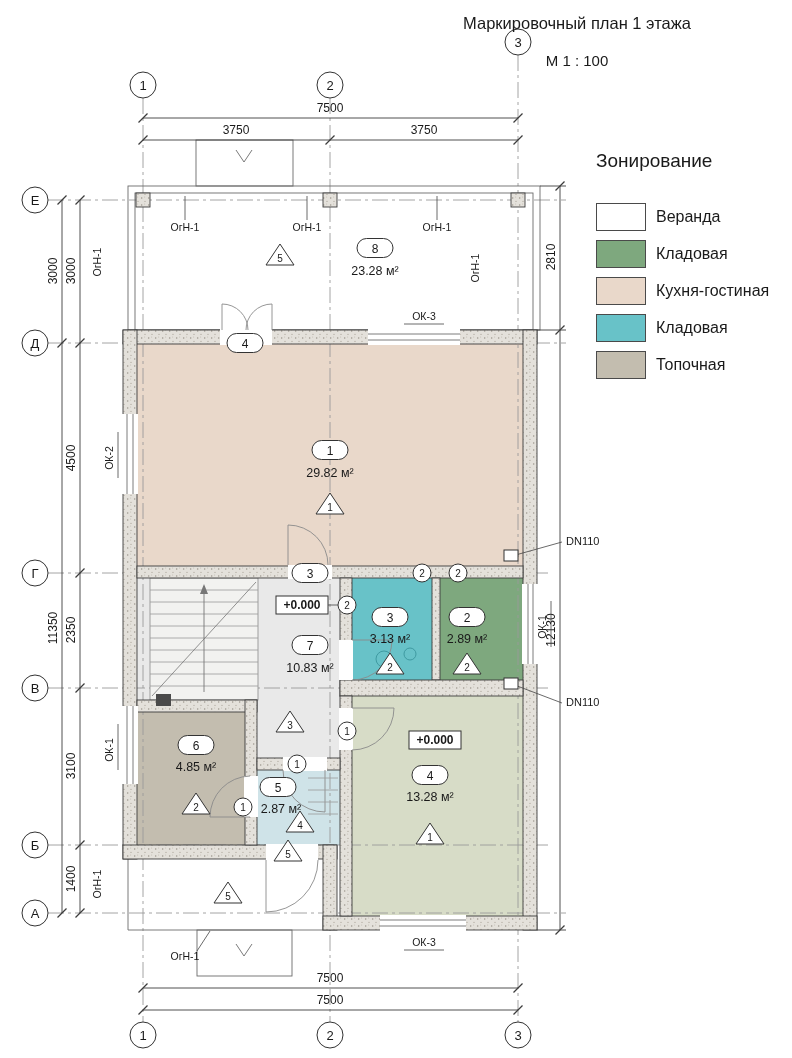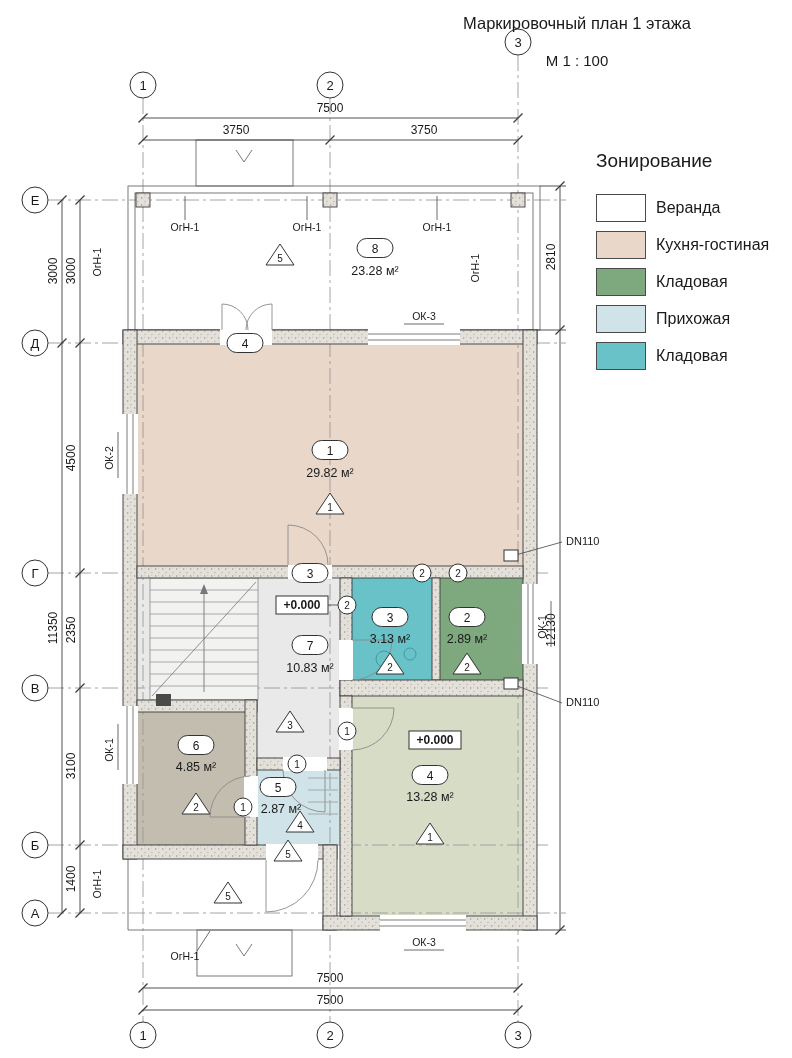--- a/index.html
+++ b/index.html
@@ -5,21 +5,21 @@
   * { margin:0; padding:0; box-sizing:border-box; }
   html,body { background:#ffffff; font-family:"Liberation Sans", sans-serif; }
   .page { position:relative; width:792px; height:1058px; background:#fff; overflow:hidden; }
   svg.plan { position:absolute; left:0; top:0; }
 
   .title { position:absolute; left:427px; top:14px; width:300px; text-align:center; color:#1a1a1a; }
   .title .l1 { font-size:16.5px; }
   .title .l2 { font-size:15px; margin-top:19px; }
 
   .legend { position:absolute; left:596px; top:150px; }
-  .legend-title { font-size:19px; color:#1a1a1a; margin-bottom:22px; }
+  .legend-title { font-size:19px; color:#1a1a1a; margin-bottom:31px; }
   .legend-item { display:flex; align-items:center; margin-bottom:9px; }
   .swatch { width:50px; height:28px; border:1px solid #4a4a4a; margin-right:10px; flex:none; background:#fff; }
   .legend-label { font-size:16px; color:#1a1a1a; white-space:nowrap; }
 
   text { fill:#1a1a1a; }
   .dim  { font-size:12px; text-anchor:middle; }
   .num  { font-size:12px; text-anchor:middle; }
   .area { font-size:12.5px; text-anchor:middle; }
   .axt  { font-size:13px; text-anchor:middle; }
   .tag  { font-size:10.5px; text-anchor:middle; }
@@ -379,30 +379,30 @@
     <div class="l2">М  1 : 100</div>
   </div>
 
   <div class="legend">
     <div class="legend-title">Зонирование</div>
     <div class="legend-item">
       <span class="swatch" style="background: rgb(255, 255, 255);"></span>
       <span class="legend-label">Веранда</span>
     </div>
     <div class="legend-item">
-      <span class="swatch" style="background: rgb(233, 216, 202);"></span>
-      <span class="legend-label">Кухня-гостиная</span>
-    </div>
-    <div class="legend-item">
       <span class="swatch" style="background: rgb(126, 168, 126);"></span>
       <span class="legend-label">Кладовая</span>
     </div>
     <div class="legend-item">
-      <span class="swatch" style="background: rgb(207, 227, 232);"></span>
-      <span class="legend-label">Прихожая</span>
+      <span class="swatch" style="background: rgb(233, 216, 202);"></span>
+      <span class="legend-label">Кухня-гостиная</span>
     </div>
     <div class="legend-item">
       <span class="swatch" style="background: rgb(104, 194, 200);"></span>
       <span class="legend-label">Кладовая</span>
     </div>
+    <div class="legend-item">
+      <span class="swatch" style="background: rgb(195, 189, 175);"></span>
+      <span class="legend-label">Топочная</span>
+    </div>
   </div>
 
 </div>
 
 </body></html>

